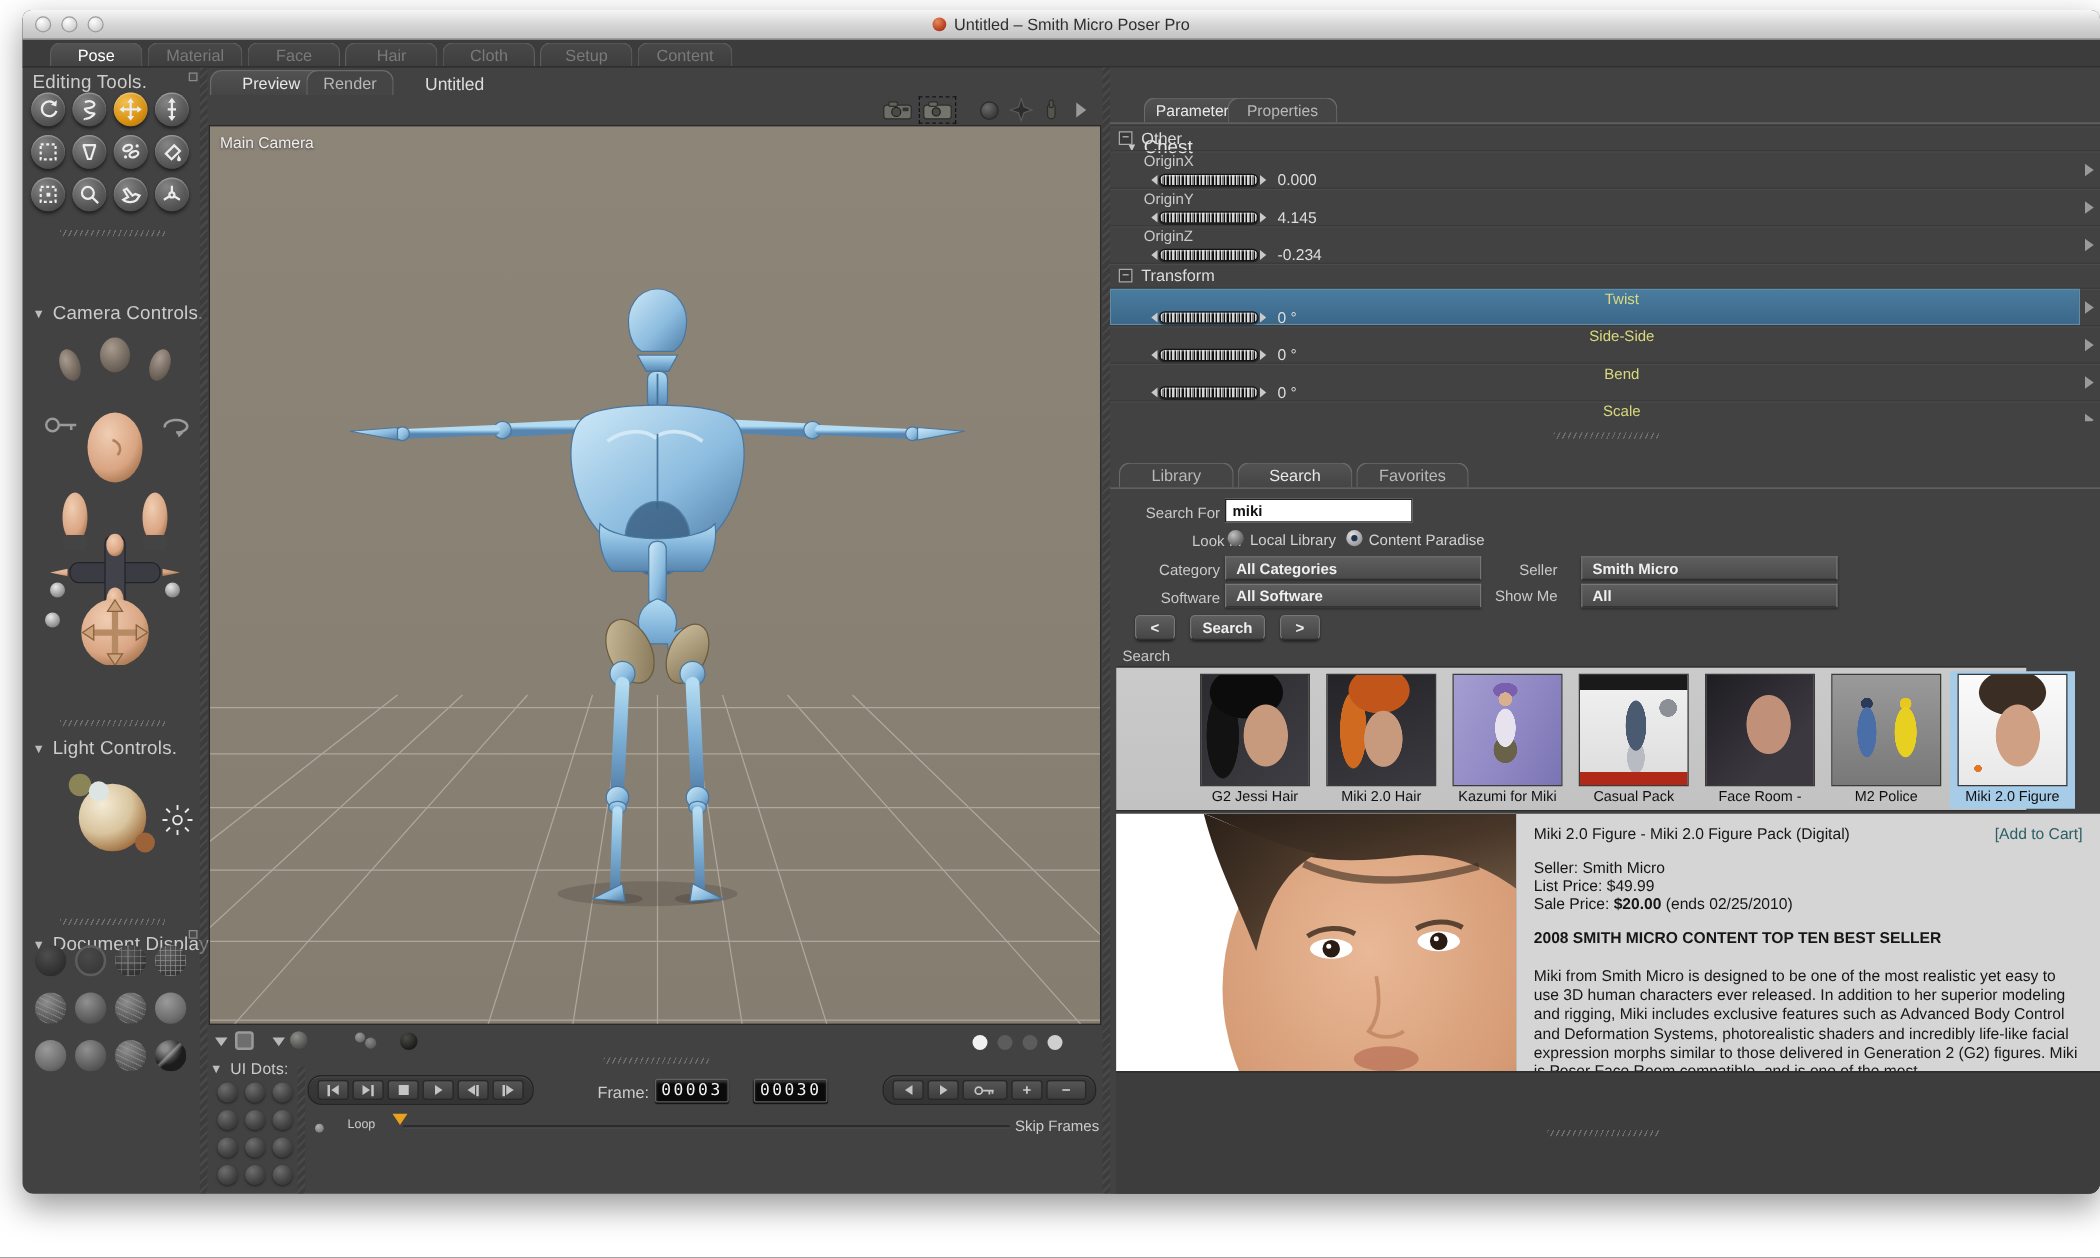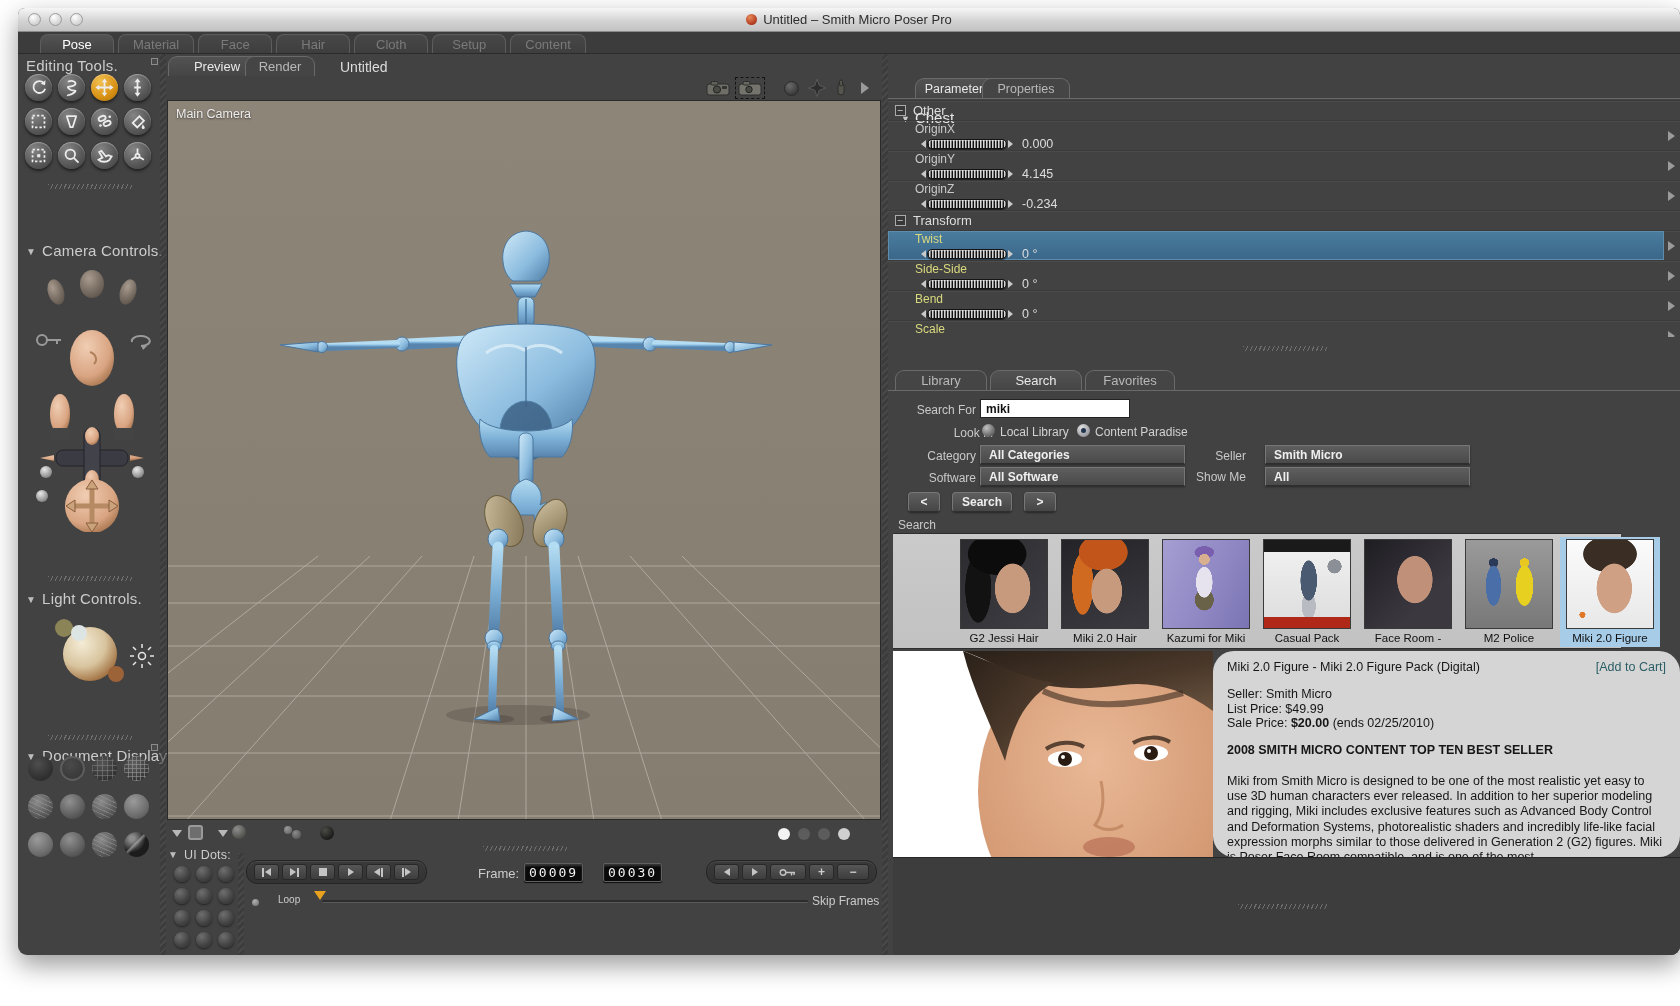--- a/index.html
+++ b/index.html
@@ -90,21 +90,21 @@
   .tabline{position:absolute;height:1px;background:#6a6a6a;}
   #paramrows{position:absolute;left:0;top:46px;width:792px;height:237px;overflow:hidden;}
   .prow{position:relative;width:100%;border-top:1px solid #3a3a3a;box-shadow:inset 0 1px 0 rgba(255,255,255,.05);}
   .prow.group{height:20px;display:flex;align-items:center;padding-left:7px;gap:7px;}
   .minus{width:11px;height:11px;border:1px solid #aaaaaa;background:#383838;color:#dddddd;font-size:10px;line-height:9px;text-align:center;}
   .glabel{color:#dddddd;font-size:13px;}
   .prow.param{height:30px;padding-left:27px;}
   .prow.param.selected::before{content:"";position:absolute;left:0;top:0;bottom:0;right:16px;
       background:linear-gradient(#4a7c9e,#3a678a);border:1px solid #5e8cab;}
   .plabel{position:relative;color:#c9c9c9;font-size:12px;padding-top:1px;}
-  .plabel.yellow{color:#d9d97e;}
+  .plabel.yellow{color:#d9d97e;text-align:center;}
   .pline{position:relative;display:flex;align-items:center;margin-top:1px;margin-left:6px;}
   .da{width:0;height:0;border:4px solid transparent;}
   .da.l{border-right:5px solid #c9c9c9;border-left:none;}
   .da.r{border-left:5px solid #c9c9c9;border-right:none;}
   .dbar{width:80px;height:10px;margin:0 1px;border-radius:5px;border:1px solid #141414;
         background:repeating-linear-gradient(90deg,#101010 0 1px,#d6d6d6 1px 2px,#7e7e7e 2px 3px);
         box-shadow:inset 0 1px 1px rgba(255,255,255,.5),0 1px 1px rgba(0,0,0,.6);}
   .pval{color:#dddddd;font-size:12.5px;margin-left:9px;}
   .prarrow{position:absolute;right:5px;top:50%;margin-top:-5px;width:0;height:0;border:5px solid transparent;border-left:7px solid #9a9a9a;border-right:none;}
   
@@ -157,21 +157,21 @@
       radial-gradient(8px 8px at 68% 26%,#e8c820 0 58%,rgba(0,0,0,0) 60%),
       linear-gradient(#9a9a9a,#787878);}
   .art-mikifig{background:
       radial-gradient(30px 42px at 55% 55%,#cfa083 0 58%,rgba(0,0,0,0) 60%),
       radial-gradient(44px 30px at 50% 16%,#3a2e24 0 60%,rgba(0,0,0,0) 62%),
       radial-gradient(5px 5px at 18% 85%,#e07828 0 60%,rgba(0,0,0,0) 62%),
       linear-gradient(#fbfbfb,#e8e8e8);}
   
   #detailimg{position:absolute;left:875px;top:643px;width:320px;height:206px;background:#ffffff;overflow:hidden;}
   #detailtxt{position:absolute;left:1195px;top:643px;width:467px;height:206px;background:#d5d5d5;color:#161616;
-             font-size:12.5px;padding:9px 14px;overflow:hidden;line-height:1.18;border-radius:21px;}
+             font-size:12.5px;padding:9px 14px;overflow:hidden;line-height:1.18;}
   .dtitle{display:flex;justify-content:space-between;}
   .cart{color:#2b5f66;}
   .dmeta{margin-top:12px;}
   .dhead{font-weight:bold;margin-top:12px;}
   .dbody{margin-top:16px;line-height:1.22;}
   #rbottom{position:absolute;left:875px;top:849px;width:787px;height:98px;background:#3d3d3d;border-top:1px solid #262626;}
   button{font-family:inherit;}
 </style>
 </head>
 <body>
@@ -549,21 +549,21 @@
     <button class="pbtn">
         <span class="tl"></span>
         <span class="vbar"></span>
       </button>
     <button class="pbtn">
         <span class="vbar"></span>
         <span class="tr"></span>
       </button>
   </div>
   <span class="flabel" style="position:absolute;left:460px;top:858px;">Frame:</span>
-  <span class="counter" style="position:absolute;left:506px;top:855px;">00009</span>
+  <span class="counter" style="position:absolute;left:506px;top:855px;">00003</span>
   <span class="flabel" style="position:absolute;left:565px;top:858px;padding-left:38px;">of</span>
   <span class="counter" style="position:absolute;left:585px;top:855px;">00030</span>
   <div class="pgroup" style="left:688px;top:852px;">
     <button class="pbtn">
         <span class="tl"></span>
       </button>
     <button class="pbtn">
         <span class="tr"></span>
       </button>
     <button class="pbtn" style="width:36px;">

